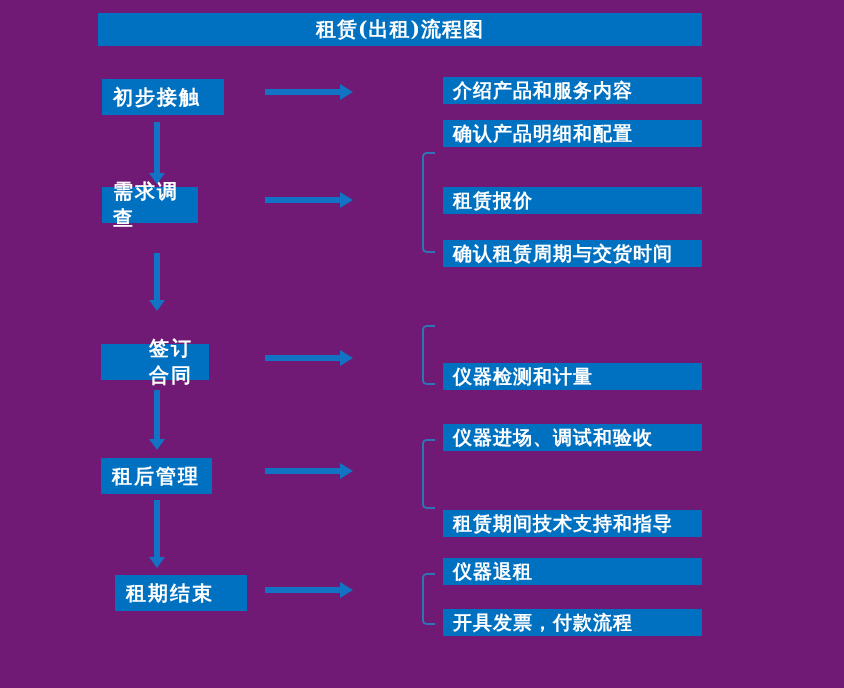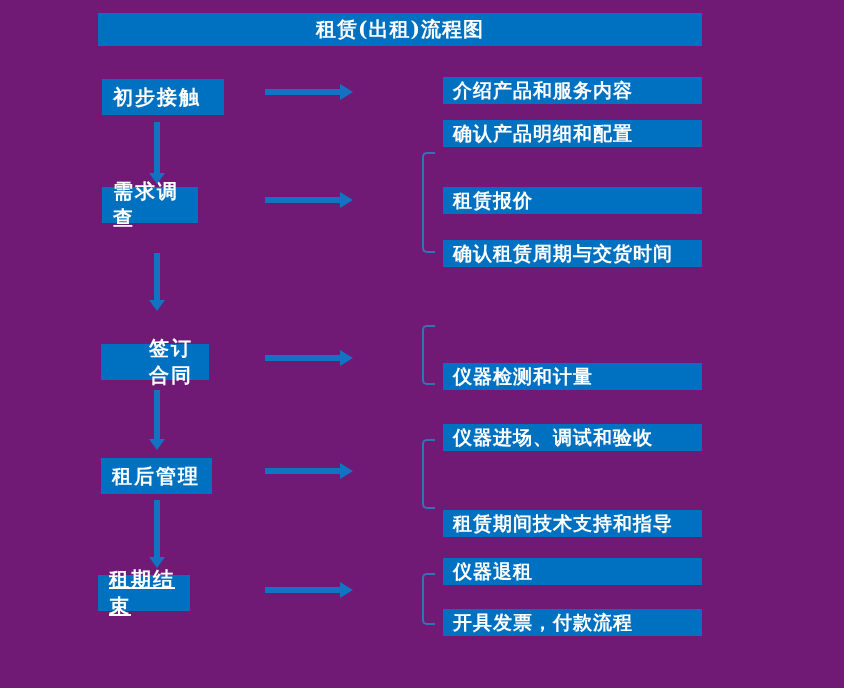--- a/index.html
+++ b/index.html
@@ -13,21 +13,21 @@
   }
   .title{
     left:98px;top:13px;width:604px;height:33px;justify-content:center;
     font-size:20px;letter-spacing:1px;
   }
   .step{height:36px;padding-left:11px;font-size:20px;letter-spacing:2px;}
   .s1{left:102px;top:79px;width:122px;}
   .s2{left:102px;top:187px;width:96px;}
   .s3{left:101px;top:344px;width:108px;padding-left:48px;}
   .s4{left:101px;top:458px;width:111px;}
-  .s5{left:98px;top:575px;width:92px;text-decoration:underline;}
+  .s5{left:115px;top:575px;width:132px;}
   .detail{left:443px;width:259px;height:27px;padding-left:10px;font-size:19px;letter-spacing:1px;text-align:center;}
   .d1{top:77px;}
   .d2{top:120px;}
   .d3{top:187px;}
   .d4{top:240px;}
   .d5{top:313px;}
   .d6{top:363px;font-family:Liberation Mono, monospace;}
   .d7{top:424px;}
   .d8{top:491px;margin-top:19px;}
   .d9{top:558px;}

